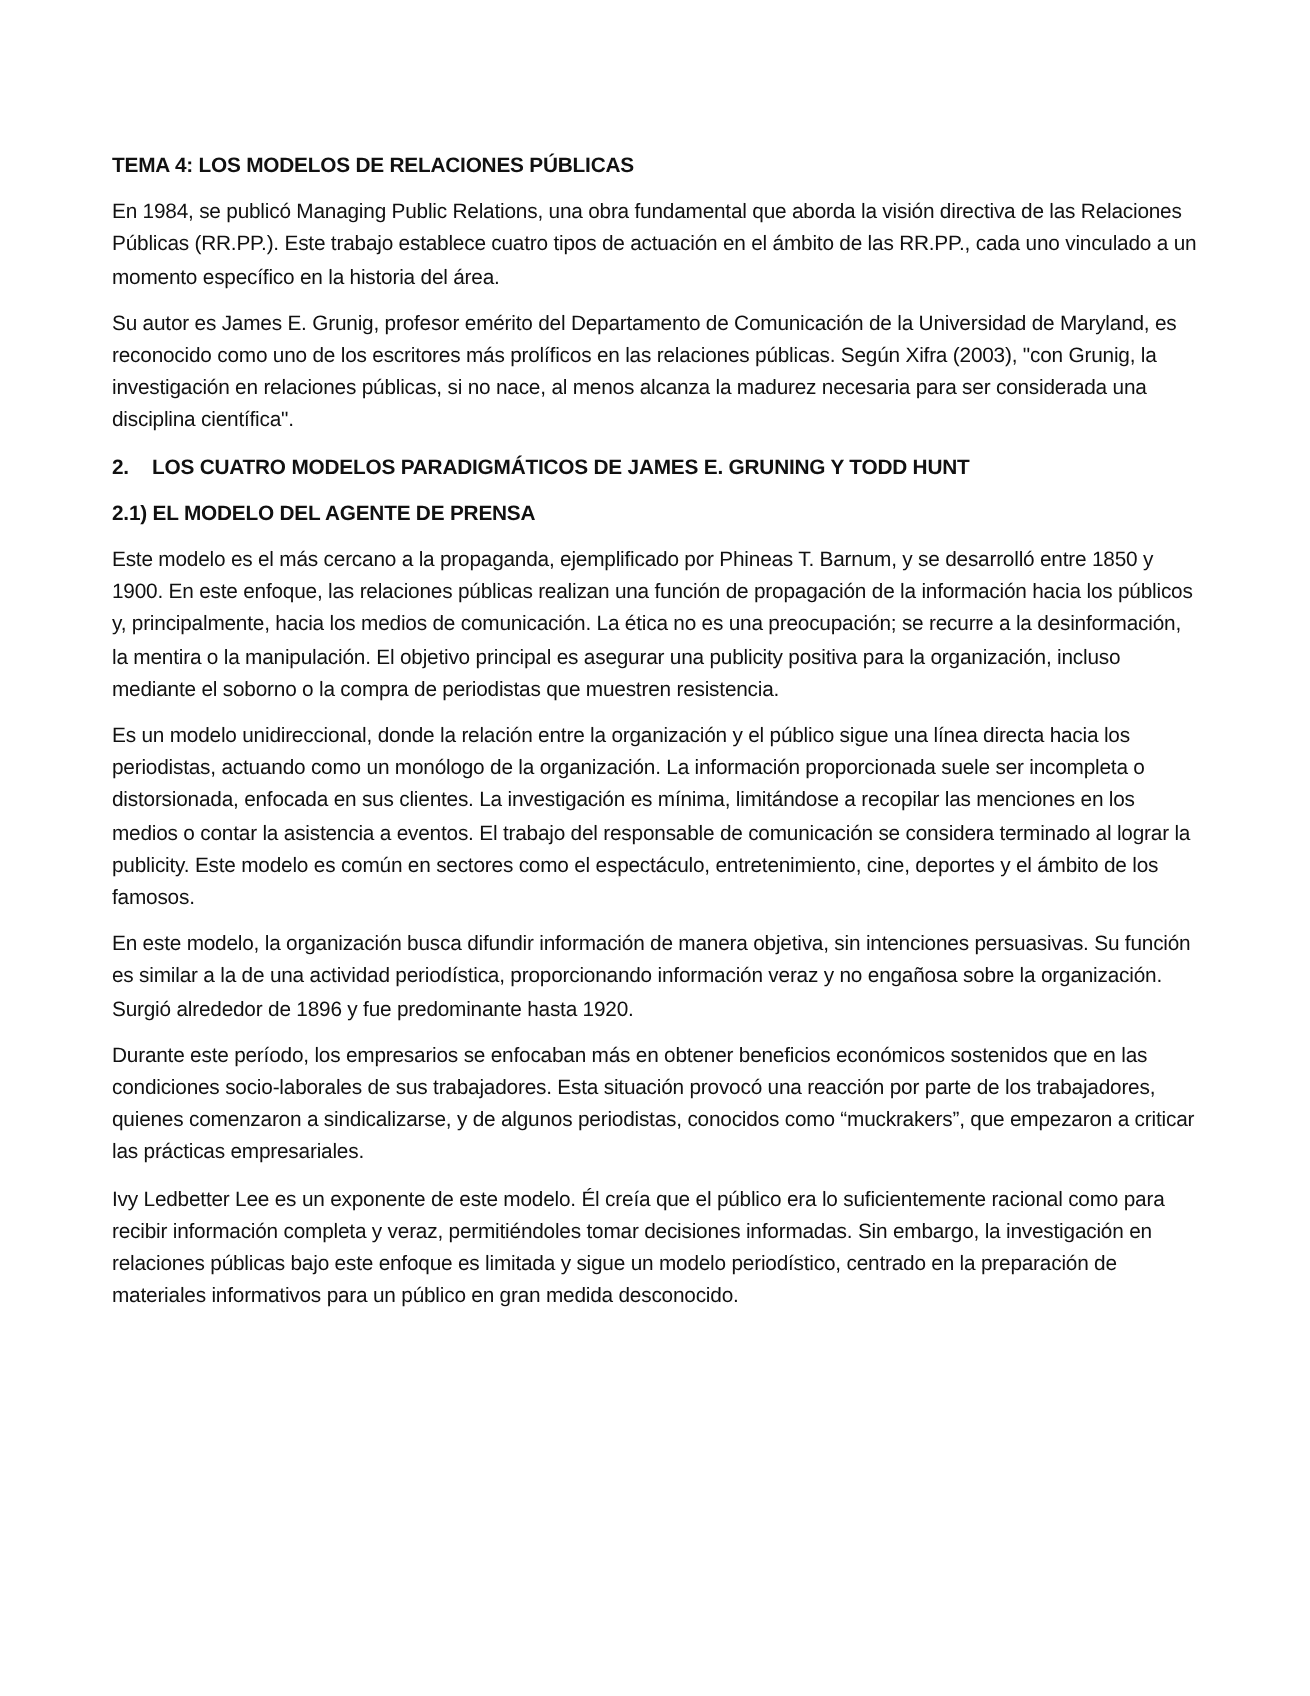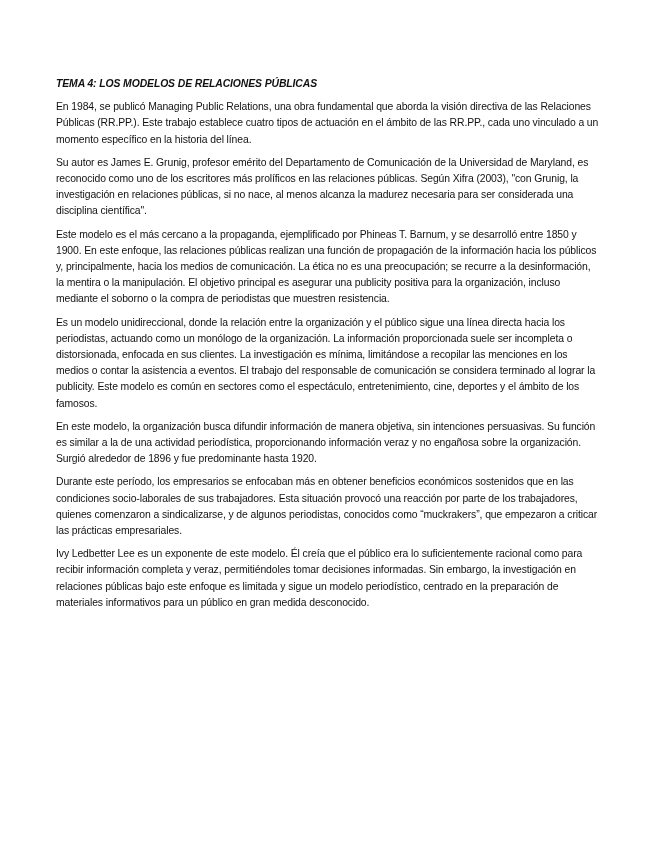--- a/index.html
+++ b/index.html
@@ -3,35 +3,39 @@
 <meta charset="utf-8">
 <style>
   html, body { margin: 0; padding: 0; background: #ffffff; }
   body { width: 655px; height: 848px; overflow: hidden; position: relative; }
   .page {
     position: absolute; left: 56px; top: 76px; width: 544px;
     font-family: "Liberation Sans", sans-serif;
     font-size: 10.4px; line-height: 16.2px; color: #111;
     letter-spacing: -0.1px;
   }
-  .title { font-weight: bold; margin: 0 0 7px 0; font-style: italic; }
+  .title { font-weight: bold; margin: 0 0 7px 0; }
   .h1 { font-weight: bold; margin: 0 0 7px 0; }
   .h1 .num { display: inline-block; width: 20px; }
   .h2 { font-weight: bold; margin: 0 0 7px 0; }
   p { margin: 0 0 7px 0; }
 </style>
 </head>
 <body>
 
 <div class="page">
   <div class="title">TEMA 4: LOS MODELOS DE RELACIONES PÚBLICAS</div>
 
-  <p>En 1984, se publicó Managing Public Relations, una obra fundamental que aborda la visión directiva de las Relaciones Públicas (RR.PP.). Este trabajo establece cuatro tipos de actuación en el ámbito de las RR.PP., cada uno vinculado a un momento específico en la historia del línea.</p>
+  <p>En 1984, se publicó Managing Public Relations, una obra fundamental que aborda la visión directiva de las Relaciones Públicas (RR.PP.). Este trabajo establece cuatro tipos de actuación en el ámbito de las RR.PP., cada uno vinculado a un momento específico en la historia del área.</p>
   <p>Su autor es James E. Grunig, profesor emérito del Departamento de Comunicación de la Universidad de Maryland, es reconocido como uno de los escritores más prolíficos en las relaciones públicas. Según Xifra (2003), "con Grunig, la investigación en relaciones públicas, si no nace, al menos alcanza la madurez necesaria para ser considerada una disciplina científica".</p>
 
+  <div class="h1">
+    <span class="num">2.</span><span>LOS CUATRO MODELOS PARADIGMÁTICOS DE JAMES E. GRUNING Y TODD HUNT</span>
+  </div>
 
+  <div class="h2">2.1) EL MODELO DEL AGENTE DE PRENSA</div>
   <p>Este modelo es el más cercano a la propaganda, ejemplificado por Phineas T. Barnum, y se desarrolló entre 1850 y 1900. En este enfoque, las relaciones públicas realizan una función de propagación de la información hacia los públicos y, principalmente, hacia los medios de comunicación. La ética no es una preocupación; se recurre a la desinformación, la mentira o la manipulación. El objetivo principal es asegurar una publicity positiva para la organización, incluso mediante el soborno o la compra de periodistas que muestren resistencia.</p>
   <p>Es un modelo unidireccional, donde la relación entre la organización y el público sigue una línea directa hacia los periodistas, actuando como un monólogo de la organización. La información proporcionada suele ser incompleta o distorsionada, enfocada en sus clientes. La investigación es mínima, limitándose a recopilar las menciones en los medios o contar la asistencia a eventos. El trabajo del responsable de comunicación se considera terminado al lograr la publicity. Este modelo es común en sectores como el espectáculo, entretenimiento, cine, deportes y el ámbito de los famosos.</p>
 
   <p>En este modelo, la organización busca difundir información de manera objetiva, sin intenciones persuasivas. Su función es similar a la de una actividad periodística, proporcionando información veraz y no engañosa sobre la organización. Surgió alrededor de 1896 y fue predominante hasta 1920.</p>
   <p>Durante este período, los empresarios se enfocaban más en obtener beneficios económicos sostenidos que en las condiciones socio-laborales de sus trabajadores. Esta situación provocó una reacción por parte de los trabajadores, quienes comenzaron a sindicalizarse, y de algunos periodistas, conocidos como “muckrakers”, que empezaron a criticar las prácticas empresariales.</p>
   <p>Ivy Ledbetter Lee es un exponente de este modelo. Él creía que el público era lo suficientemente racional como para recibir información completa y veraz, permitiéndoles tomar decisiones informadas. Sin embargo, la investigación en relaciones públicas bajo este enfoque es limitada y sigue un modelo periodístico, centrado en la preparación de materiales informativos para un público en gran medida desconocido.</p>
 </div>
 
 </body></html>

